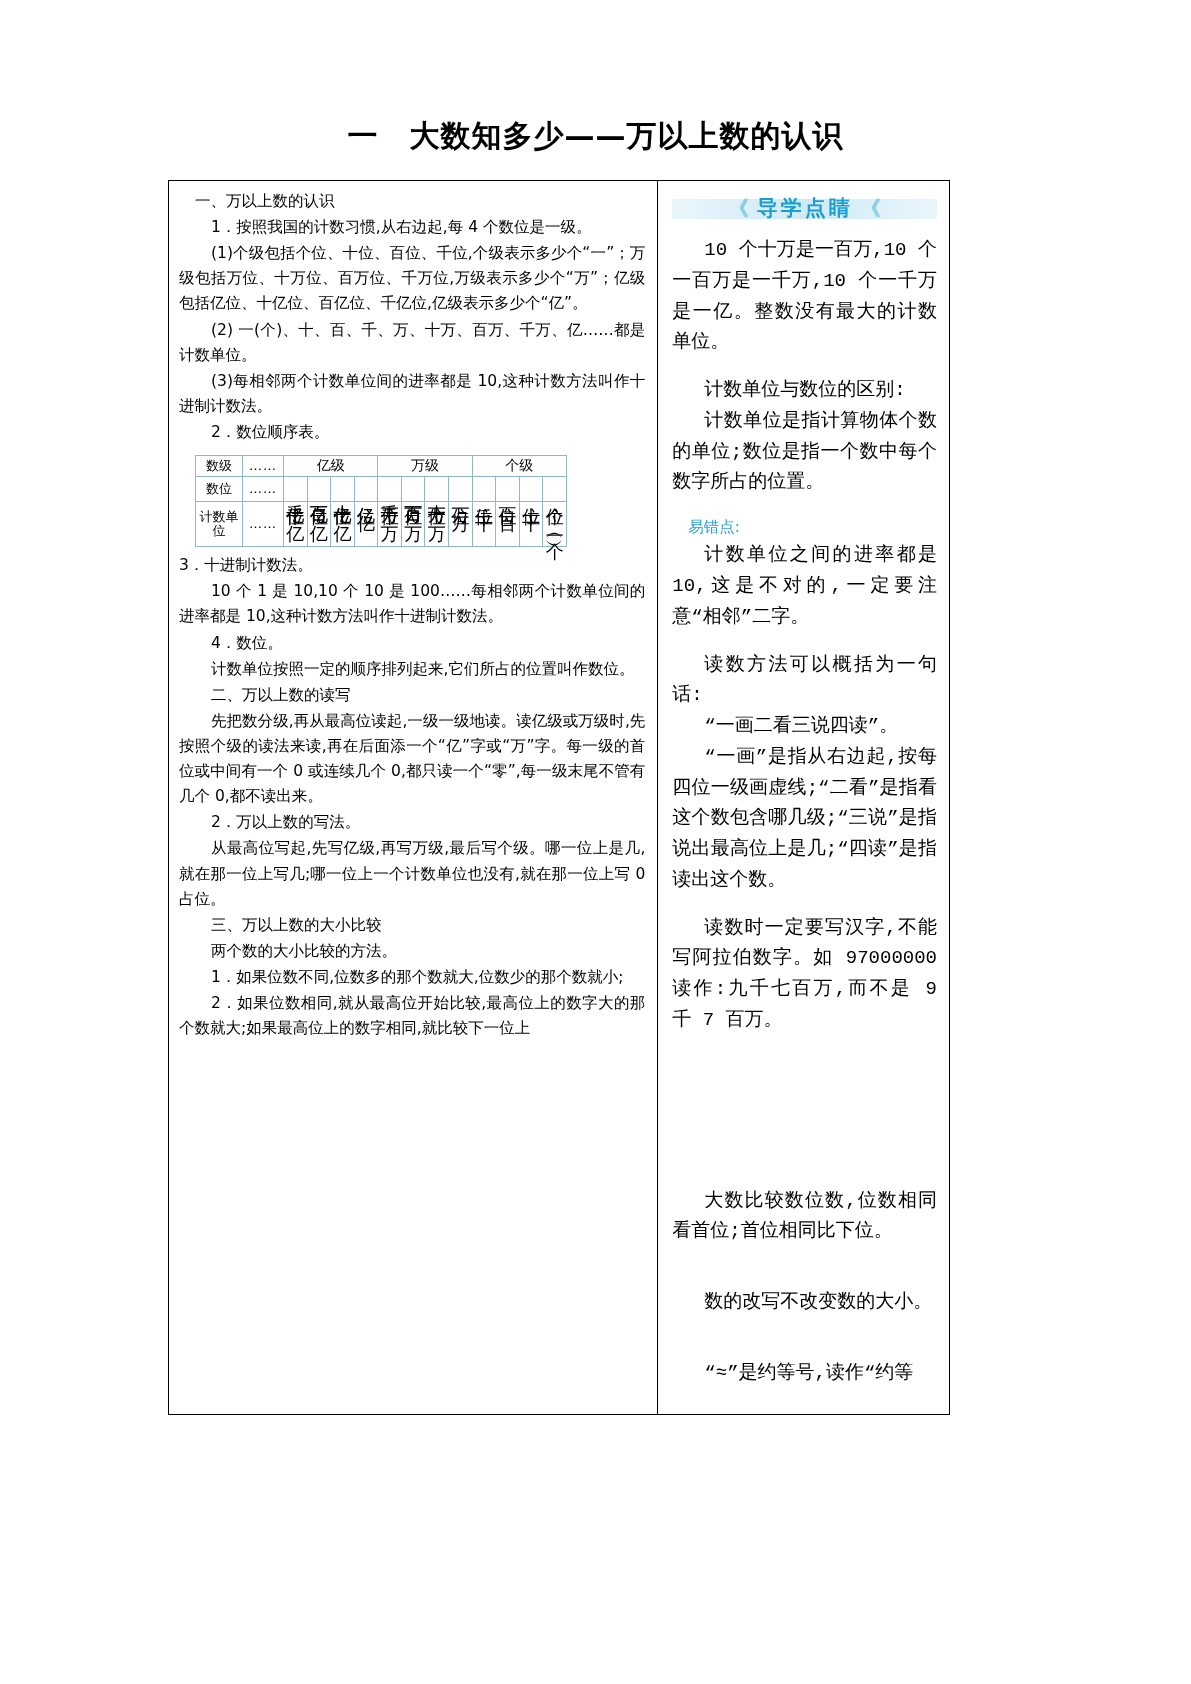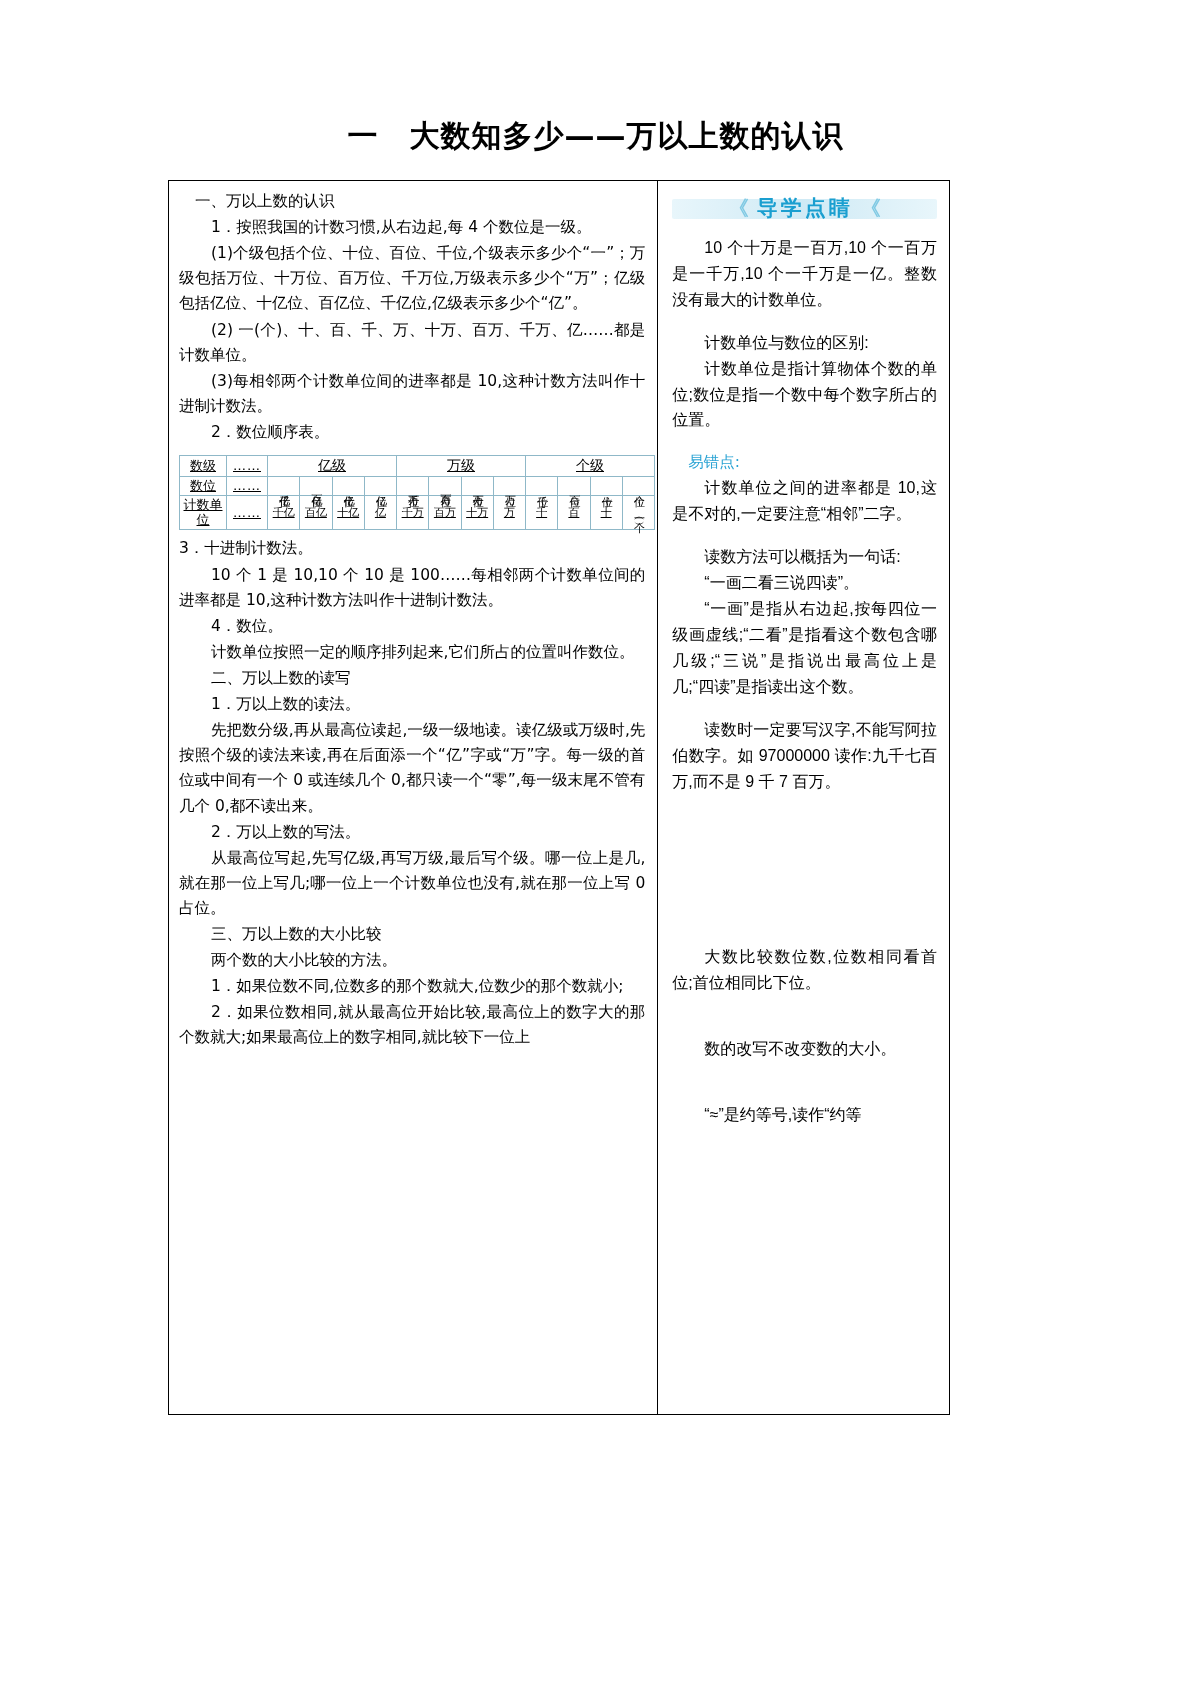--- a/index.html
+++ b/index.html
@@ -93,52 +93,51 @@
     z-index: 2;
     color: #7fc9e3;
     font-size: 20px;
     font-weight: bold;
     line-height: 1;
   }
   .chev.left { margin-right: 8px; }
   .chev.right { margin-left: 8px; }
 
   .rp {
-    font-family: Liberation Sans, sans-serif;
-    font-size: 16px;
+    font-family: Liberation Mono, monospace;
+    font-size: 19px;
     line-height: 1.62;
     text-align: justify;
     margin: 0;
   }
   .rp.ind { text-indent: 32px; }
   .gap { height: 17px; }
   .gap-lg { height: 150px; }
   .gap-md { height: 40px; }
   .err-label {
     color: #2aa3d4;
     font-family: "DejaVu Sans", sans-serif;
     font-size: 15.5px;
     text-indent: 16px;
     margin: 0;
   }
 
   
   .dtable {
-    margin: 10px 0 6px 0;
+    margin: 10px 0 6px 16px;
     border-collapse: collapse;
-    width: 476px;
+    width: 372px;
     table-layout: fixed;
-    text-decoration: underline;
   }
   .dtable td {
     border: 1px solid #8fb8c8;
     text-align: center;
     vertical-align: middle;
     font-family: "DejaVu Sans", sans-serif;
-    font-size: 11px;
+    font-size: 18px;
     line-height: 1.12;
     padding: 2px 0;
   }
   .dtable .rowhead {
     font-size: 13px;
     width: 46px;
   }
   .dtable .dots { width: 40px; font-size: 13px; letter-spacing: 1px; }
   .dtable .grp { font-size: 14px; }
   .vert { writing-mode: vertical-rl; text-orientation: upright; letter-spacing: 1px; }
@@ -208,21 +207,20 @@
           <td><span class="vert">一（个）</span></td>
         </tr>
       </tbody>
         </table>
 
       <p class="center-line">3．十进制计数法。</p>
       <p class="ind2">10 个 1 是 10,10 个 10 是 100……每相邻两个计数单位间的进率都是 10,这种计数方法叫作十进制计数法。</p>
       <p class="ind2">4．数位。</p>
       <p class="ind2">计数单位按照一定的顺序排列起来,它们所占的位置叫作数位。</p>
       <p class="ind2">二、万以上数的读写</p>
-      <p class="ind2">1．万以上数的读法。</p>
       <p class="ind2">先把数分级,再从最高位读起,一级一级地读。读亿级或万级时,先按照个级的读法来读,再在后面添一个“亿”字或“万”字。每一级的首位或中间有一个 0 或连续几个 0,都只读一个“零”,每一级末尾不管有几个 0,都不读出来。</p>
       <p class="ind2">2．万以上数的写法。</p>
       <p class="ind2">从最高位写起,先写亿级,再写万级,最后写个级。哪一位上是几,就在那一位上写几;哪一位上一个计数单位也没有,就在那一位上写 0 占位。</p>
       <p class="ind2">三、万以上数的大小比较</p>
       <p class="ind2">两个数的大小比较的方法。</p>
       <p class="ind2">1．如果位数不同,位数多的那个数就大,位数少的那个数就小;</p>
       <p class="ind2">2．如果位数相同,就从最高位开始比较,最高位上的数字大的那个数就大;如果最高位上的数字相同,就比较下一位上</p>
 
     </div>
 

